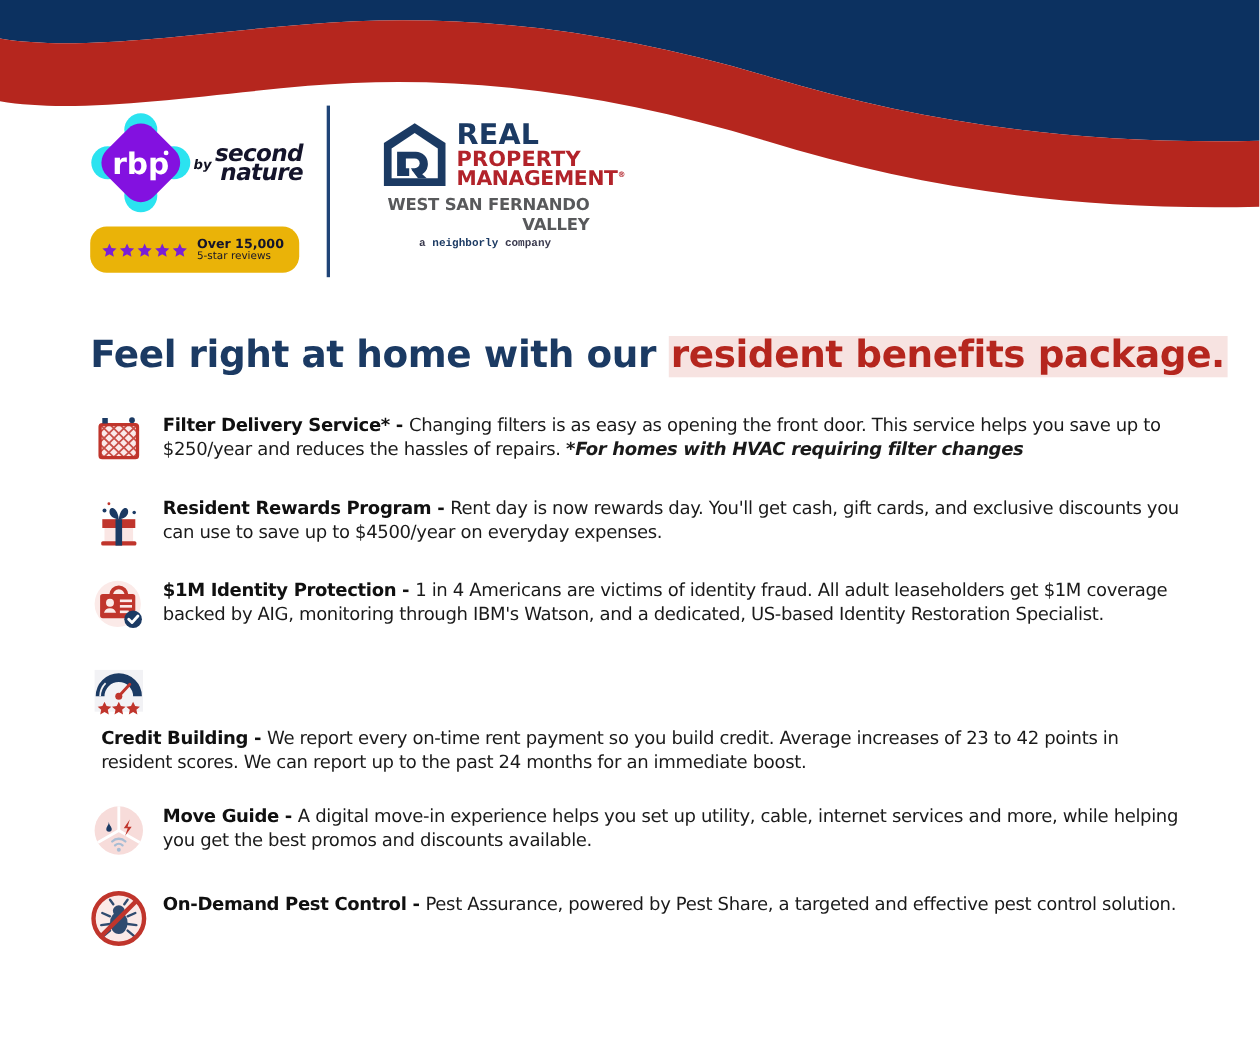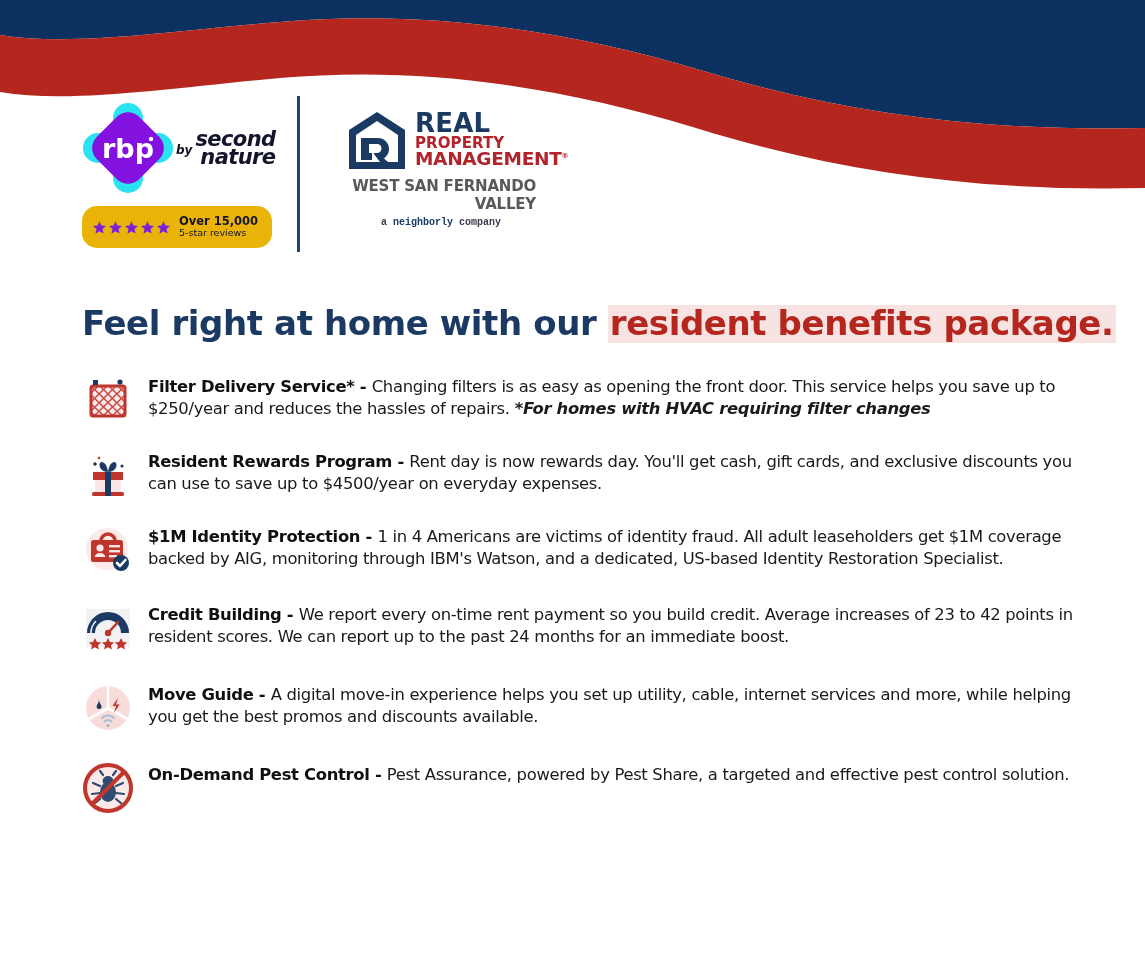--- a/index.html
+++ b/index.html
@@ -68,21 +68,21 @@
   
   .rpm-block { position:absolute; left:346px; top:14px; width:190px; }
   .rpm-top { display:flex; align-items:flex-start; }
   .rpm-mark { width:62px; height:62px; flex:0 0 62px; }
   .rpm-words { margin-left:7px; line-height:0.96; padding-top:1px; }
   .rpm-words .w-real {
     font-size:26px; font-weight:800; color:#1B3A63; letter-spacing:0.2px;
     font-family:"DejaVu Sans", sans-serif;
   }
   .rpm-words .w-prop {
-    font-size:15px; font-weight:800; color:#B2232A; letter-spacing:0.1px;
+    font-size:19px; font-weight:800; color:#B2232A; letter-spacing:0.1px;
     font-family:"DejaVu Sans", sans-serif;
   }
   .rpm-words .w-mgmt {
     font-size:18.5px; font-weight:800; color:#B2232A; letter-spacing:-0.3px;
     font-family:"DejaVu Sans", sans-serif;
   }
   .rpm-words .w-mgmt sup { font-size:7px; vertical-align:super; }
   .rpm-region {
     margin-top:5px; text-align:right;
     font-size:15px; font-weight:800; color:#58595B; letter-spacing:-0.2px;
@@ -129,21 +129,21 @@
     letter-spacing:-0.32px;
   }
   .b-title { font-weight:800; color:#101010; }
   .b-dash  { font-weight:800; color:#101010; }
   .b-note  { font-style:italic; font-weight:600; color:#1A1A1A; }
 
   
   .benefit.r1 { margin-bottom:19px; }
   .benefit.r2 { margin-bottom:19px; }
   .benefit.r3 { margin-bottom:22px; }
-  .benefit.r4 { margin-bottom:24px; }
+  .benefit.r4 { margin-bottom:24px;flex-direction:column; }
   .benefit.r5 { margin-bottom:24px; }
 </style>
 </head>
 <body>
 
 <div class="banner">
   <svg viewBox="0 0 1145 200" preserveAspectRatio="none" xmlns="http://www.w3.org/2000/svg">
 
     <path d="M0,0 H1145 V128 
              C980,132 840,112 700,70 

